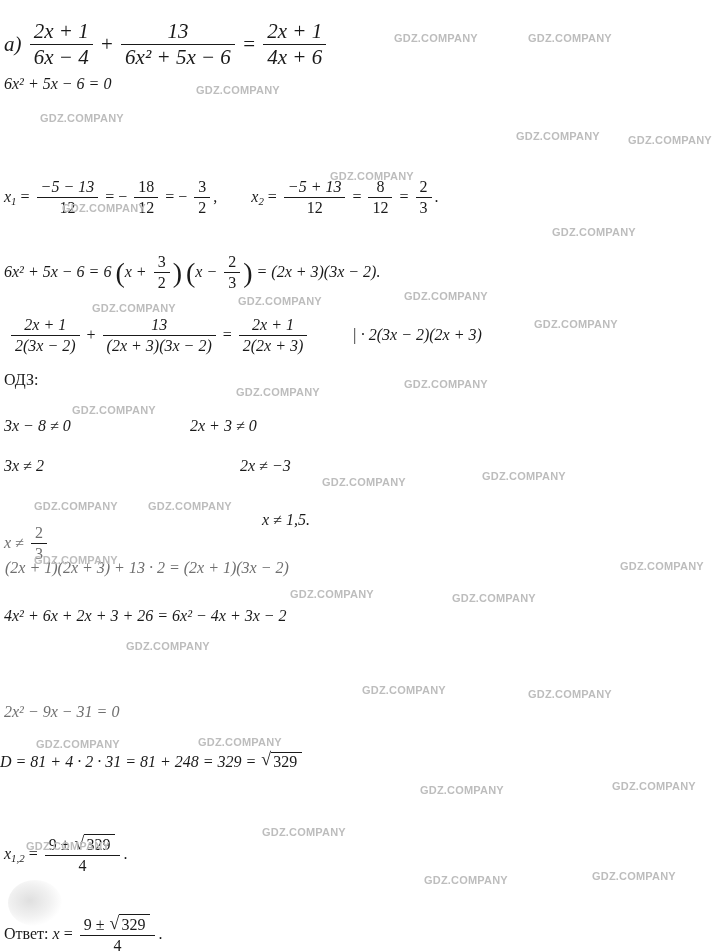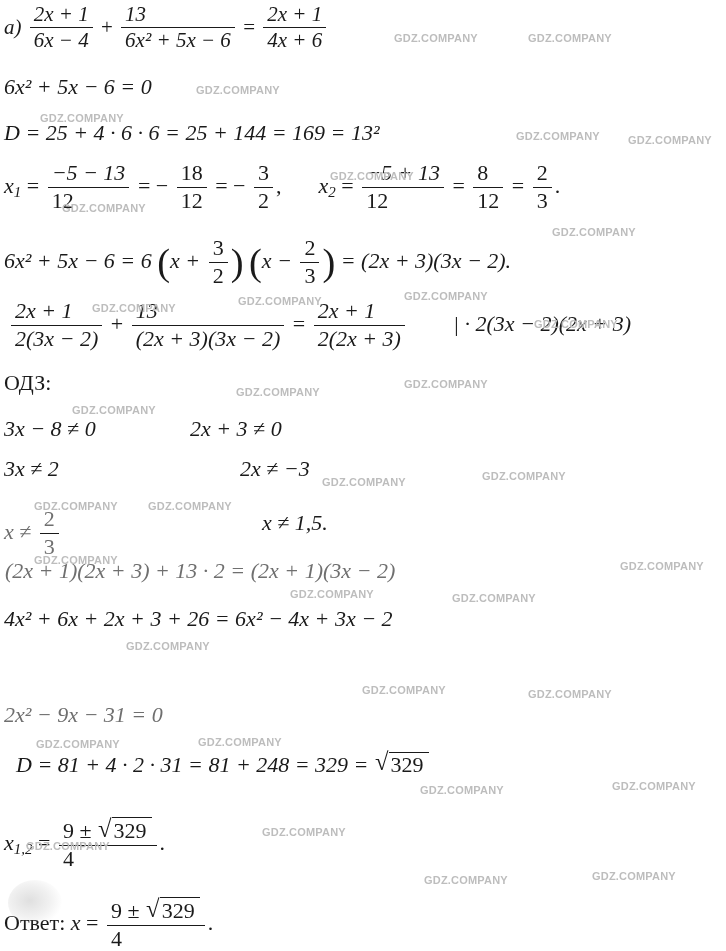--- a/index.html
+++ b/index.html
@@ -30,35 +30,35 @@
     letter-spacing: 0.2px;
     white-space: nowrap;
     pointer-events: none;
     user-select: none;
   }
   
   .line {
     position: absolute;
     white-space: nowrap;
     font-family: "Liberation Serif", serif;
-    font-size: 22px;
+    font-size: 16px;
     line-height: 1;
   }
   .it { font-style: italic; }
   .sub {
     font-size: 0.68em;
     vertical-align: -0.28em;
     font-style: italic;
   }
   
   .frac {
     display: inline-block;
     vertical-align: middle;
-    text-align: left;
-    margin: 0 3px;
+    text-align: center;
+    margin: 17px 3px;
     position: relative;
     top: -0.05em;
   }
   .frac .num {
     display: block;
     padding: 0 4px 1px 4px;
     border-bottom: 1.3px solid #1a1a1a;
     line-height: 1.12;
   }
   .frac .den {
@@ -122,21 +122,20 @@
     </span>
     <span>=</span>
     <span class="frac">
       <span class="num it">2x + 1</span>
       <span class="den it">4x + 6</span>
     </span>
   </div>
 
   <div class="line it" style="left:4px; top:76px;">6x² + 5x − 6 = 0</div>
 
-  <div class="line it" style="left:4px; top:122px;">D = 25 + 4 · 6 · 6 = 25 + 144 = 169 = 13²</div>
 
   <div class="line" style="left:4px; top:162px;">
     <span class="it">x</span><span class="sub">1</span>
     <span>=</span>
     <span class="frac">
       <span class="num it">−5 − 13</span>
       <span class="den">12</span>
     </span>
     <span>= −</span>
     <span class="frac">
@@ -218,21 +217,21 @@
   </div>
   <div class="line it" style="left:262px; top:512px;">x ≠ 1,5.</div>
 
   <div class="line it faded" style="left:5px; top:560px;">(2x + 1)(2x + 3) + 13 · 2 = (2x + 1)(3x − 2)</div>
 
   <div class="line it" style="left:4px; top:608px;">4x² + 6x + 2x + 3 + 26 = 6x² − 4x + 3x − 2</div>
 
 
   <div class="line it faded" style="left:4px; top:704px;">2x² − 9x − 31 = 0</div>
 
-  <div class="line" style="left:16px; top:752px;">
+  <div class="line" style="left:0; top:752px;">
     <span class="it">D = 81 + 4 · 2 · 31 = 81 + 248 = 329 =</span>
     <span class="sqrt"><span class="radicand">329</span></span>
   </div>
 
   <div class="line" style="left:4px; top:818px;">
     <span class="it">x</span><span class="sub">1,2</span>
     <span>=</span>
     <span class="frac">
       <span class="num"><span>9 ±</span> <span class="sqrt"><span class="radicand">329</span></span></span>
       <span class="den">4</span>

